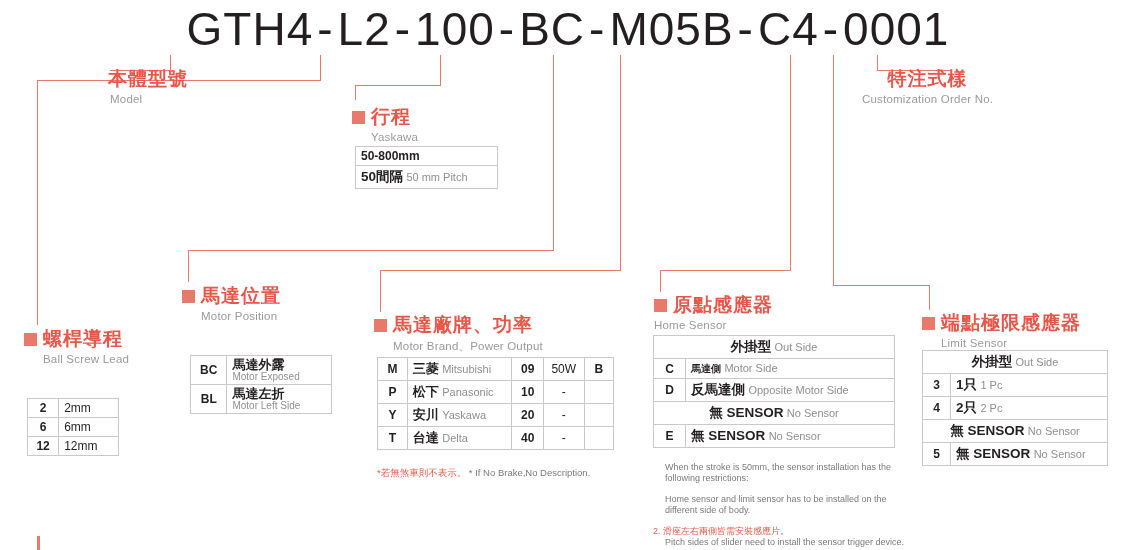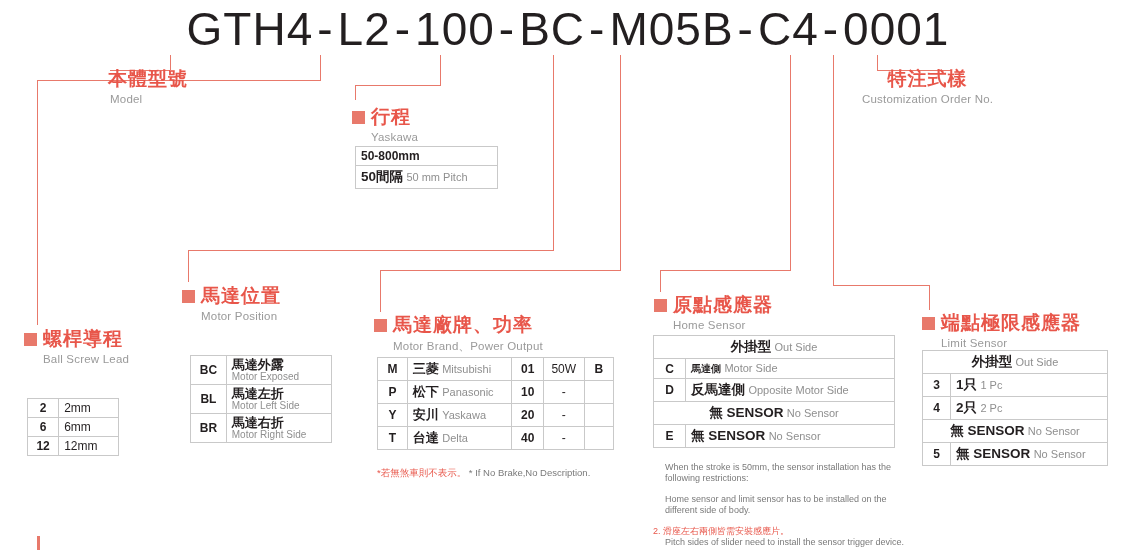--- a/index.html
+++ b/index.html
@@ -133,21 +133,21 @@
     <span class="en" style="margin-left:19px;">Motor Position</span>
   </div>
 
   <div class="head" style="left:374px;top:312px;">
     <span class="sq"></span><span class="cn">馬達廠牌、功率</span>
     <span class="en" style="margin-left:19px;">Motor Brand、Power Output</span>
   </div>
 
   <div class="head" style="left:654px;top:292px;">
     <span class="sq"></span><span class="cn">原點感應器</span>
-    <span class="en" style="margin-left:19px;">Home Sensor</span>
+    <span class="en" style="">Home Sensor</span>
   </div>
 
   <div class="head" style="left:922px;top:310px;">
     <span class="sq"></span><span class="cn">端點極限感應器</span>
     <span class="en" style="margin-left:19px;">Limit Sensor</span>
   </div>
 
   <table class="tbl" style="left:355px;top:146px;width:143px;">
     <tbody>
         <tr>
@@ -188,39 +188,32 @@
         <div class="e">Motor Exposed</div>
       </td>
     </tr>
     <tr>
       <td class="code">BL</td>
       <td class="two">
         <div class="c">馬達左折</div>
         <div class="e">Motor Left Side</div>
       </td>
     </tr>
-    <tr>
-      <td class="code">BR</td>
-      <td class="two">
-        <div class="c">馬達右折</div>
-        <div class="e">Motor Right Side</div>
-      </td>
-    </tr>
   </tbody>
     </table>
 
   <table class="tbl" style="left:377px;top:357px;width:237px;">
     <tbody>
         <tr>
       <td class="code" style="width:22px;">M</td>
       <td style="width:104px;">
         <span class="bold" style="font-size:13px;">三菱</span>
         <span class="en-grey">Mitsubishi</span>
       </td>
-      <td class="code" style="width:22px;">01</td>
+      <td class="code" style="width:22px;">09</td>
       <td style="width:34px;text-align:center;">50W</td>
       <td class="code" style="width:22px;">B</td>
     </tr>
     <tr>
       <td class="code">P</td>
       <td>
         <span class="bold" style="font-size:13px;">松下</span>
         <span class="en-grey">Panasonic</span>
       </td>
       <td class="code">10</td>

